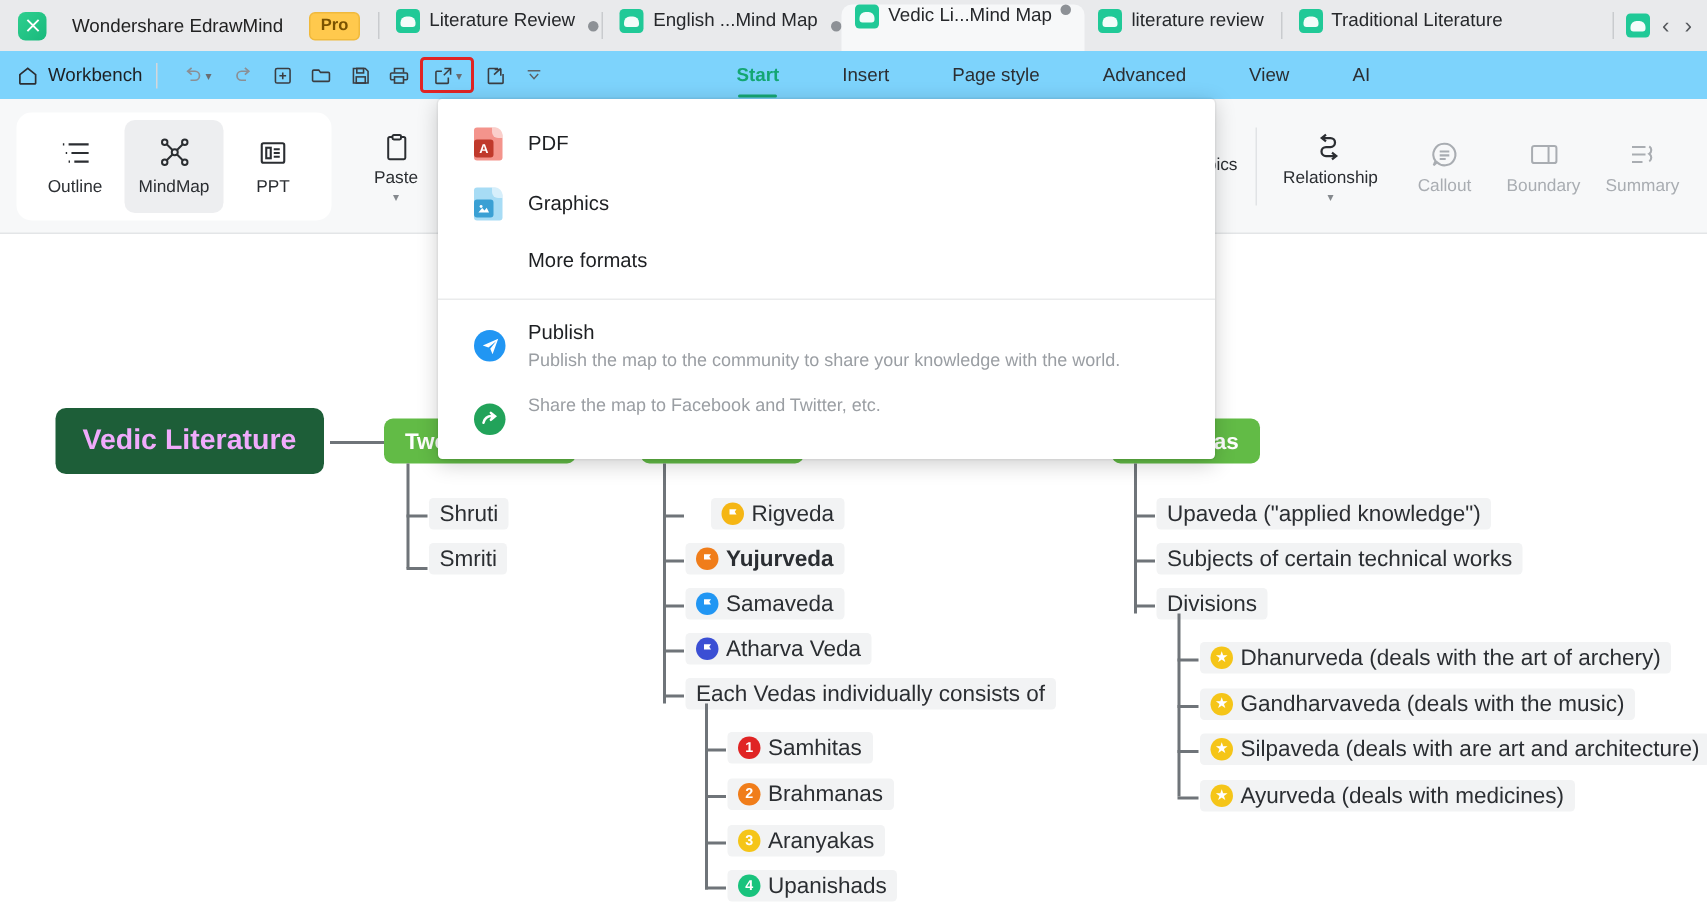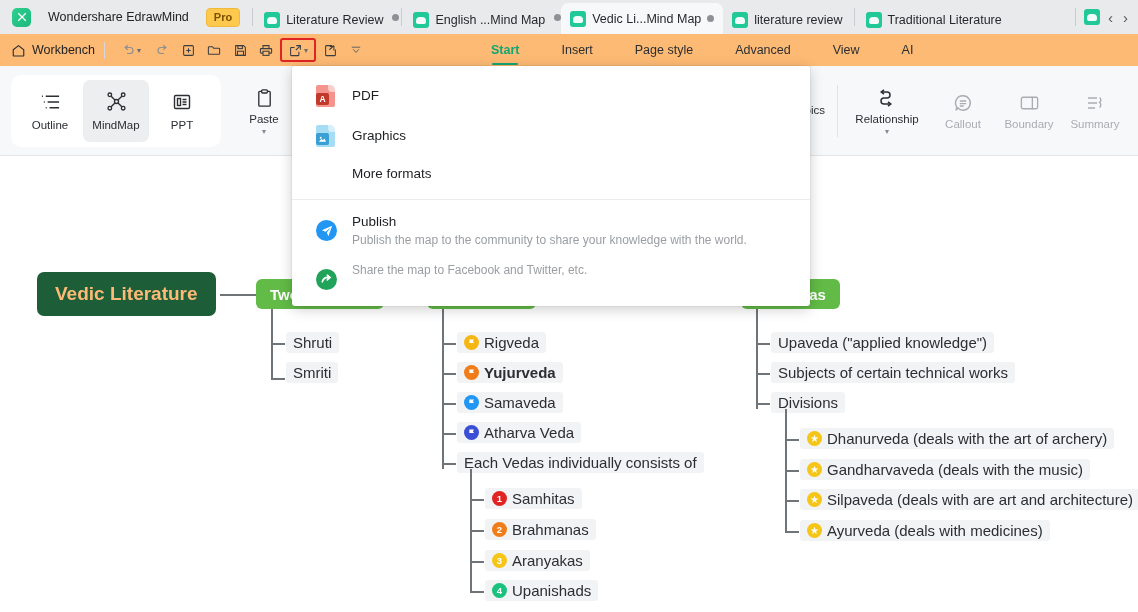--- a/index.html
+++ b/index.html
@@ -28,21 +28,21 @@
     color: #fff; font-size: 12px; font-weight: bold;
   }
   .brand-name { font-size: 12.5px; color: #222; white-space: nowrap; }
   .pro-badge {
     background: #ffc94d; color: #7a5200; font-size: 11px; font-weight: bold;
     padding: 1px 7px; border-radius: 4px; line-height: 15px;
     border: 1px solid #f0b93c;
   }
   .tab-sep { width: 1px; height: 18px; background: #c9cbce; margin: 0 2px; }
   .doctab {
-    display: flex; align-items: center; gap: 6px;
+    display: flex; align-items: flex-start; gap: 6px;
     height: 28px; padding: 0 9px; border-radius: 7px 7px 0 0;
     font-size: 12.5px; color: #26282b; white-space: nowrap;
     align-self: flex-end;
   }
   .doctab.active { background: #f7f8f9; height: 31px; }
   .doc-ico {
     width: 16px; height: 16px; border-radius: 3px;
     background: #20c997; position: relative; flex: 0 0 16px;
   }
   .doc-ico::after {
@@ -53,21 +53,21 @@
   .tab-dot { width: 7px; height: 7px; border-radius: 50%; background: #8d9196; flex:0 0 7px; }
   .tabbar-right {
     margin-left: auto; display: flex; align-items: center; gap: 6px;
     padding-right: 8px;
   }
   .chev { font-size: 15px; color: #55585c; cursor: default; padding: 0 2px; }
 
   
   .quickbar {
     position: absolute; top: 34px; left: 0; width: 1138px; height: 32px;
-    background: #fdba74;
+    background: #7dd3fc;
     display: flex; align-items: center; padding-left: 11px;
   }
   .workbench { display: flex; align-items: center; gap: 6px; font-size: 12.5px; color: #1d1f22; }
   .qsep { width: 1px; height: 17px; background: #d5d7da; margin: 0 9px; }
   .qicons { display: flex; align-items: center; gap: 2px; }
   .qbtn {
     width: 24px; height: 22px; display: flex; align-items: center; justify-content: center;
     border-radius: 4px; color: #3a3d41;
   }
   .qbtn.wide { width: 34px; }
@@ -123,21 +123,21 @@
   
   .canvas {
     position: absolute; top: 156px; left: 0; width: 1138px; height: 456px;
     background: #ffffff; overflow: hidden;
   }
   .node {
     position: absolute; display: flex; align-items: center;
     white-space: nowrap; font-family: "Liberation Sans", sans-serif;
   }
   .root-node {
-    background: #1d5e38; color: #fdba74; font-size: 19px; font-weight: bold;
+    background: #1d5e38; color: #f0abfc; font-size: 19px; font-weight: bold;
     border-radius: 7px; padding: 0 18px; height: 44px;
     display: flex; align-items: center;
   }
   .branch-node {
     background: #62bb46; color: #ffffff; font-size: 15px; font-weight: bold;
     border-radius: 6px; padding: 0 14px; height: 30px;
     display: flex; align-items: center;
   }
   .leaf-node {
     background: #f2f3f4; color: #2b2e32; font-size: 15px;
@@ -473,21 +473,21 @@
     <div class="node" style="left:427px; top:123px;">
       <div class="branch-node">Four Vedas</div>
     </div>
     <div class="conn v" style="left:442px; top:153px; height:160px;"></div>
     <div class="conn h" style="left:442px; top:187px; width:14px;"></div>
     <div class="conn h" style="left:442px; top:217px; width:14px;"></div>
     <div class="conn h" style="left:442px; top:247px; width:14px;"></div>
     <div class="conn h" style="left:442px; top:277px; width:14px;"></div>
     <div class="conn h" style="left:442px; top:307px; width:14px;"></div>
 
-    <div class="node" style="left:457px; top:176px;">
+    <div class="node" style="left:474px; top:176px;">
       <div class="leaf-node">
         <span class="flagic" style="background:#f5b614;">
           <svg viewBox="0 0 10 10" fill="#fff">
               <path d="M2.6 1.2 v7.6 M2.6 1.6 h5.2 l-1.3 2 1.3 2 H2.6 Z"></path>
             </svg>
         </span>
         <span>Rigveda</span>
       </div>
     </div>
     <div class="node" style="left:457px; top:206px;font-weight:bold;">

